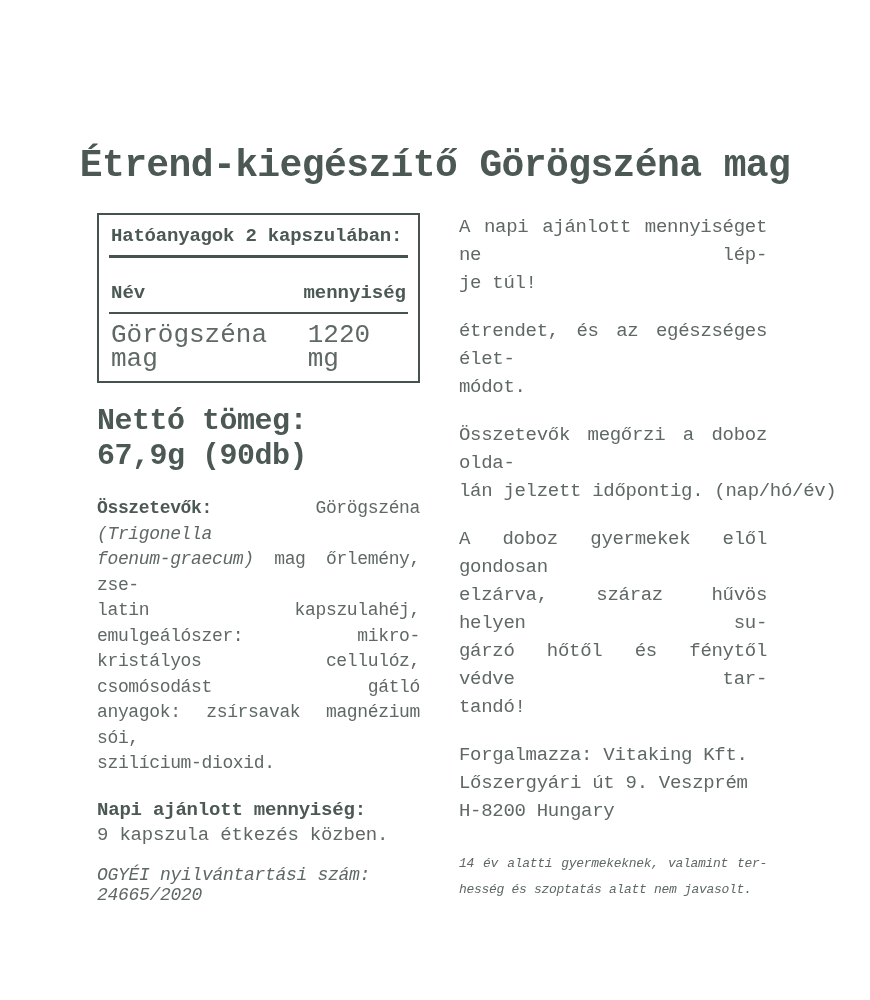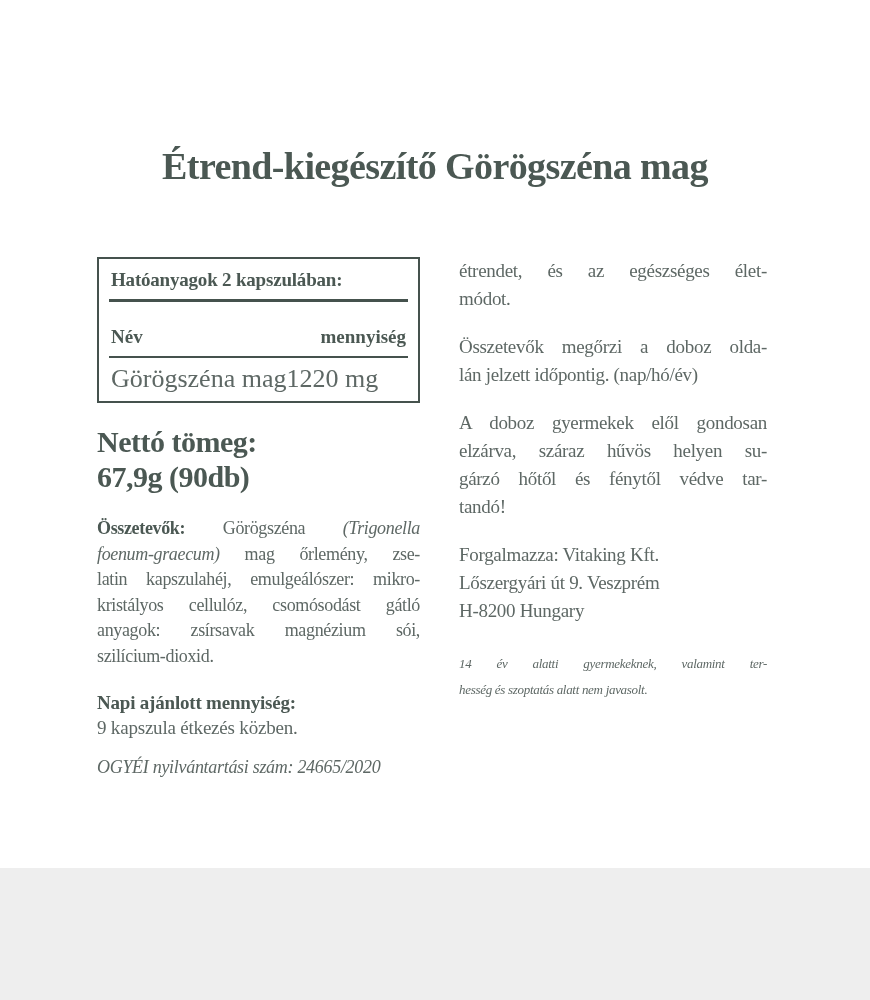--- a/index.html
+++ b/index.html
@@ -5,38 +5,38 @@
   :root{
     --heading:#4b5853;
     --body:#5e6865;
     --border:#45524d;
     --bg:#ffffff;
   }
   *{box-sizing:border-box;}
   html,body{margin:0;padding:0;background:#eee;}
   .page{
     position:relative;
-    width:870px;height:868px;
+    width:870px;height:1000px;
     margin:0 auto;
     background:var(--bg);
-    font-family:Liberation Serif, serif;
+    font-family:Liberation Mono, monospace;
     color:var(--body);
     overflow:hidden;
   }
   .title{
     position:absolute;
     top:144px;left:0;width:100%;
     margin:0;
     text-align:center;
     font-size:38px;
     font-weight:bold;
     letter-spacing:-0.6px;
     color:var(--heading);
   }
-  .col{position:absolute;top:213px;margin-top:44px;}
+  .col{position:absolute;top:213px;}
   .col-left{left:97px;width:323px;}
   .col-right{left:459px;width:308px;}
 
   
   .tbl{
     border:2px solid var(--border);
     padding:8px 10px 10px 10px;
     color:var(--heading);
   }
   .tbl-header{
@@ -153,20 +153,24 @@
       <div class="daily-label">Napi ajánlott mennyiség:</div>
       <div>9 kapszula étkezés közben.</div>
     </div>
 
     <div class="ogyei">OGYÉI nyilvántartási szám: 24665/2020</div>
 
   </div>
 
   <div class="col col-right">
       <div class="para">
+        <div class="line jl">A napi ajánlott mennyiséget ne lép-</div>
+        <div class="line">je túl!</div>
+      </div>
+      <div class="para">
         <div class="line jl">étrendet, és az egészséges élet-</div>
         <div class="line">módot.</div>
       </div>
       <div class="para">
         <div class="line jl">Összetevők megőrzi a doboz olda-</div>
         <div class="line">lán jelzett időpontig. (nap/hó/év)</div>
       </div>
       <div class="para">
         <div class="line jl">A doboz gyermekek elől gondosan</div>
         <div class="line jl">elzárva, száraz hűvös helyen su-</div>

